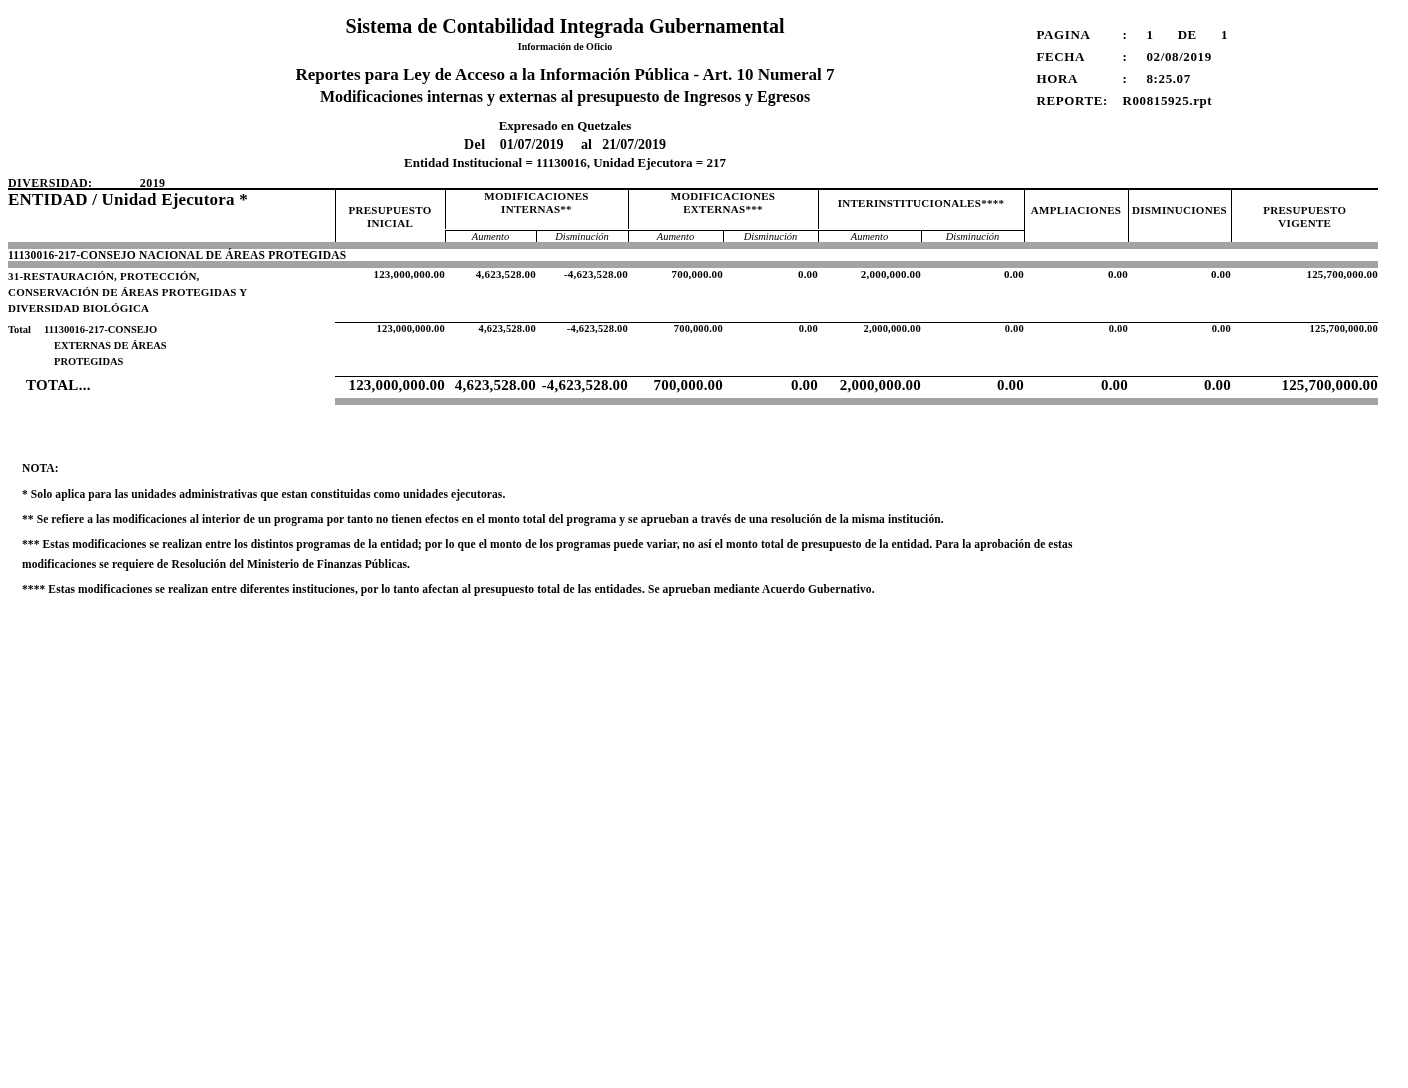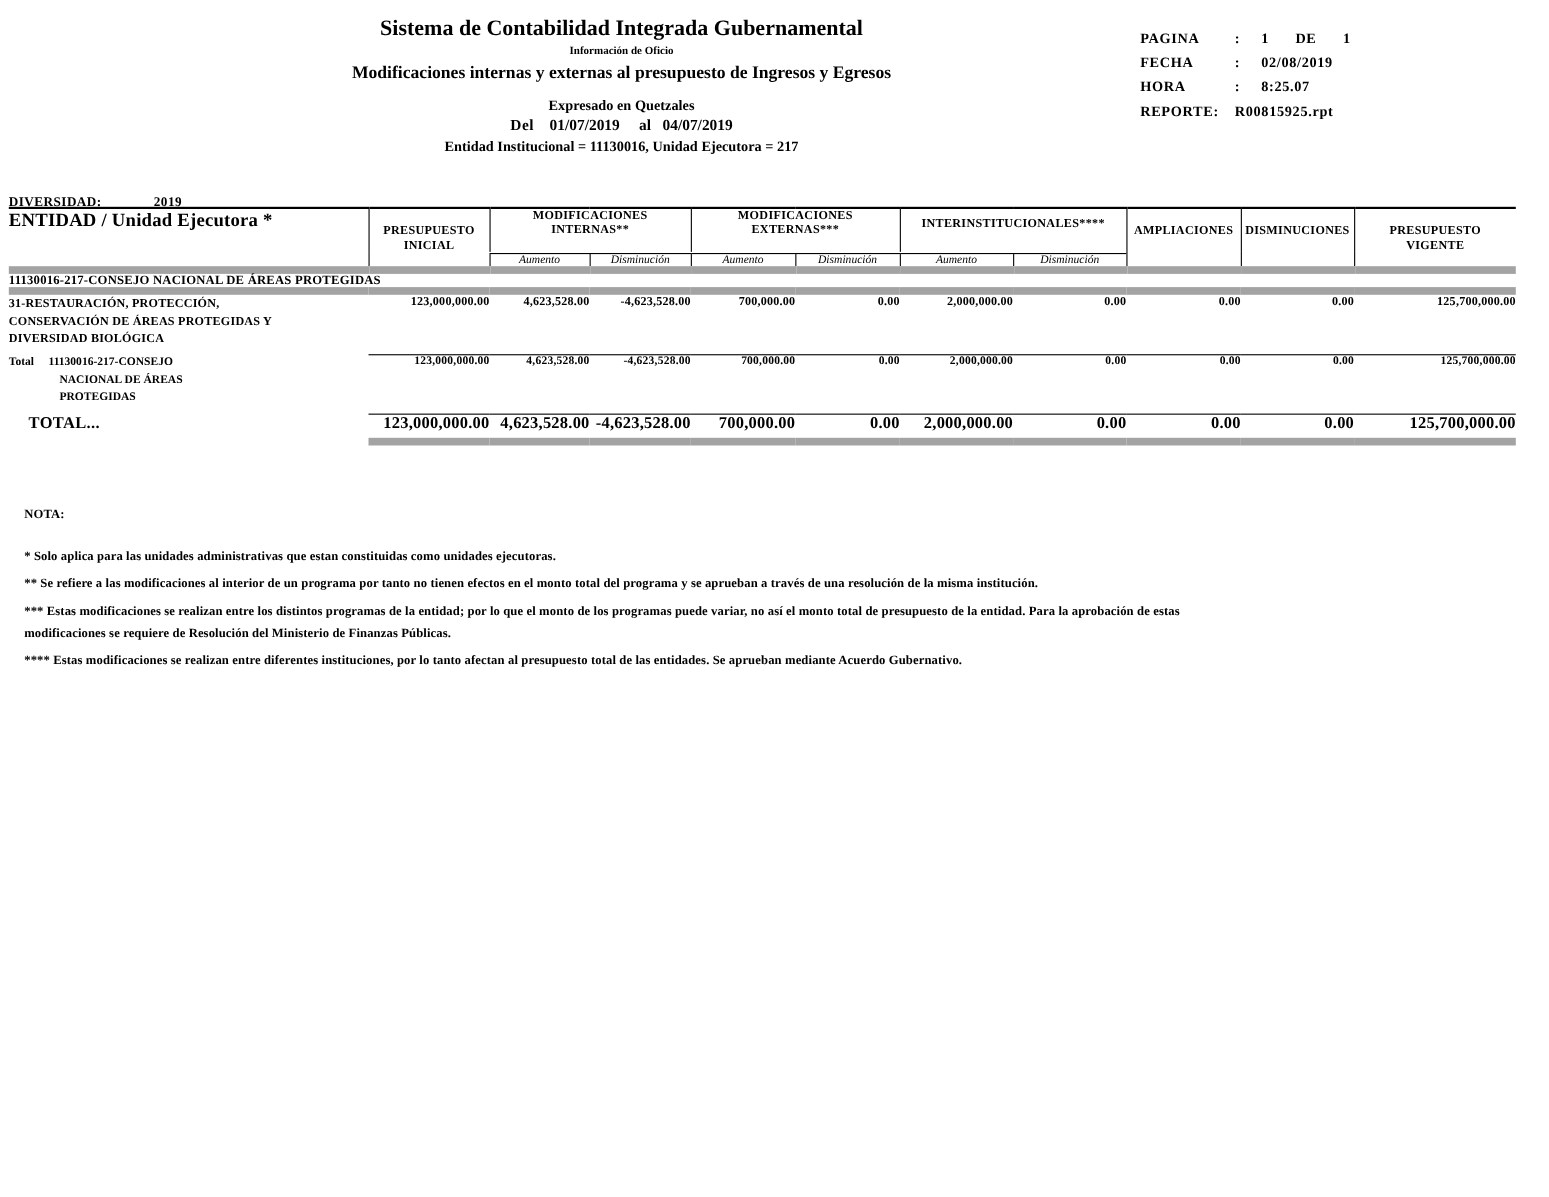--- a/index.html
+++ b/index.html
@@ -200,42 +200,43 @@
   .notes {
     position: absolute;
     left: 22px;
     top: 458px;
     width: 1340px;
     font-size: 11.5px;
     font-weight: bold;
     line-height: 20px;
     letter-spacing: 0.1px;
   }
-  .notes .note-title { margin-bottom: 18px; }
+  .notes .note-title { margin-bottom: 6px; }
   .notes p { margin: 0 0 5px 0; }
 </style>
 </head>
 <body>
 
 <div class="page">
 
   <div class="header">
     <div class="title-block">
       <div class="t1">Sistema de Contabilidad Integrada Gubernamental</div>
       <div class="t2">Información de Oficio</div>
+      <div class="t3">Reportes para Ley de Acceso a la Información Pública - Art. 10 Numeral 7</div>
       <div class="t4">Modificaciones internas y externas al presupuesto de Ingresos y Egresos</div>
       <div class="t5">Expresado en Quetzales</div>
       <div class="t6">
         <span class="rangewrap">Del</span>
         &nbsp;&nbsp;
         <span>01/07/2019</span>
         &nbsp;&nbsp;&nbsp;
         <span>al</span>
         &nbsp;
-        <span>04/07/2019</span>
+        <span>21/07/2019</span>
       </div>
       <div class="t7">Entidad Institucional = 11130016, Unidad Ejecutora = 217</div>
     </div>
 
     <div class="meta">
       <div class="meta-row">
         <span class="meta-label">PAGINA</span>
         <span class="meta-colon">:</span>
         <span class="meta-val">1</span>
         <span class="meta-val2">DE</span>
@@ -351,21 +352,21 @@
         <td class="rule-thin" colspan="10" style="height:6px"></td>
       </tr>
 
       <tr class="row-total">
         <td class="total-label">
           <div>
             <span>Total</span>
             &nbsp;&nbsp;&nbsp;
             <span>11130016-217-CONSEJO</span>
           </div>
-          <span class="indent">NACIONAL DE ÁREAS</span>
+          <span class="indent">EXTERNAS DE ÁREAS</span>
           <span class="indent">PROTEGIDAS</span>
         </td>
         <td class="num">123,000,000.00</td>
         <td class="num">4,623,528.00</td>
         <td class="num">-4,623,528.00</td>
         <td class="num">700,000.00</td>
         <td class="num">0.00</td>
         <td class="num">2,000,000.00</td>
         <td class="num">0.00</td>
         <td class="num">0.00</td>

